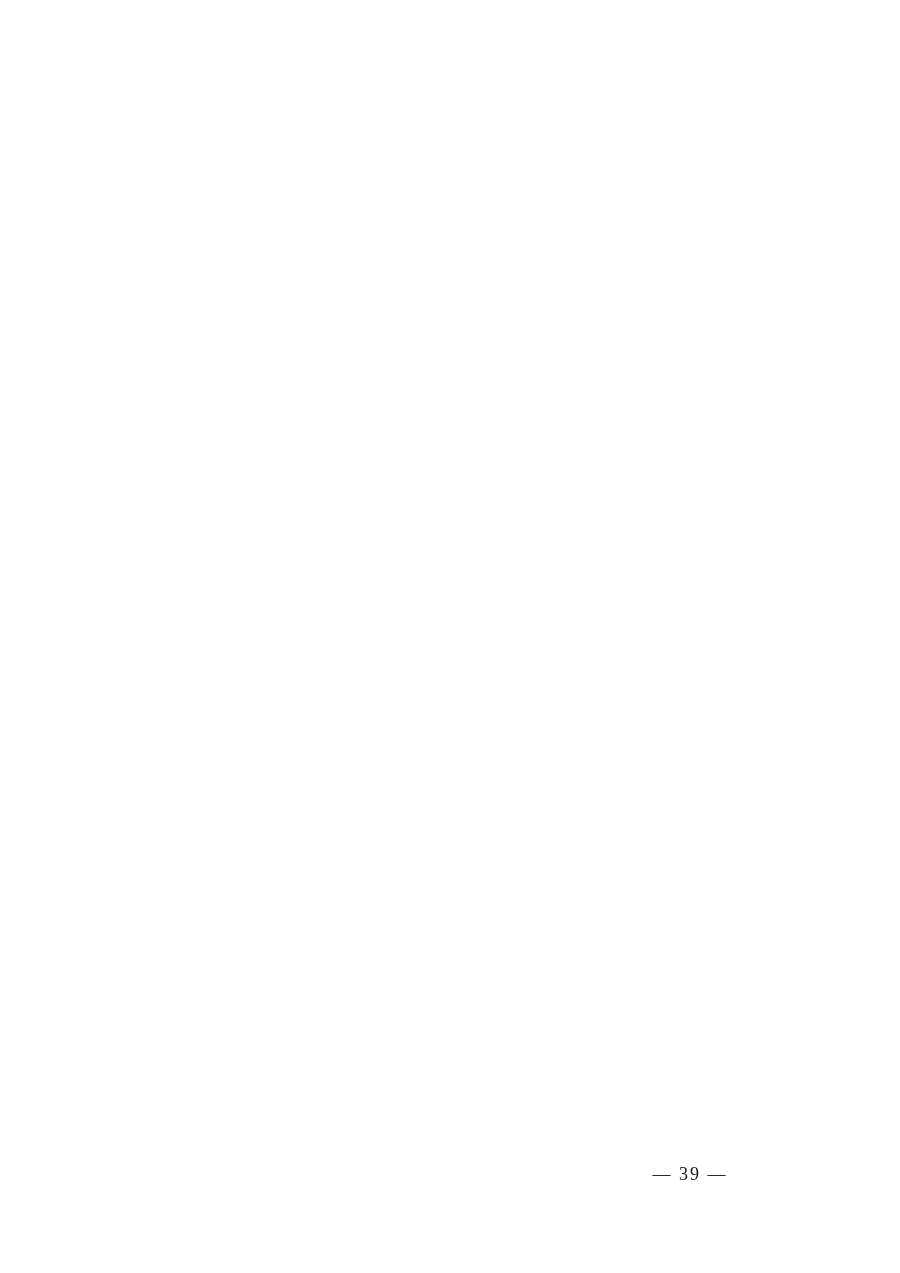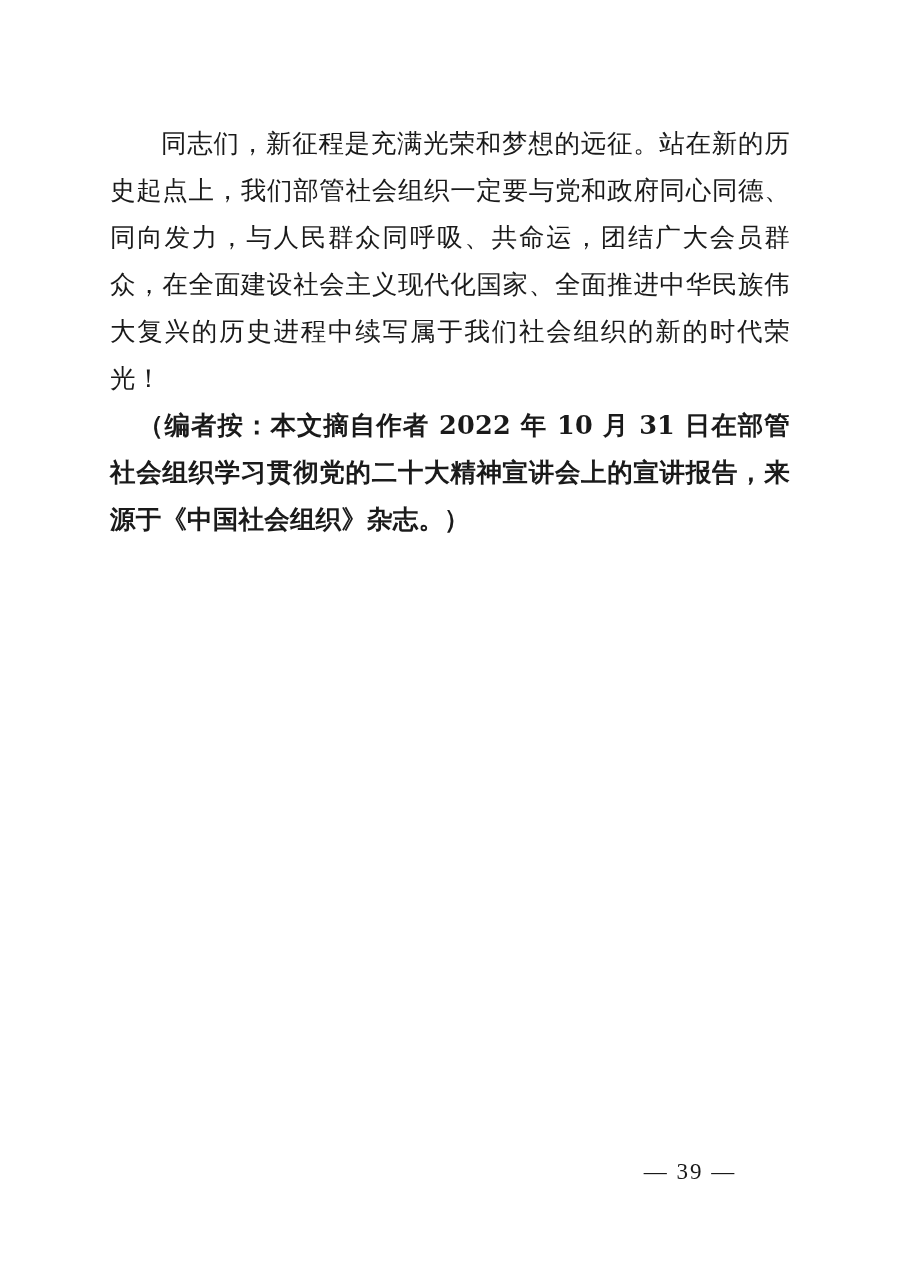--- a/index.html
+++ b/index.html
@@ -39,35 +39,31 @@
     font-family: "DejaVu Serif", "Liberation Serif", serif;
     font-weight: 600;
     text-indent: 1.1em;
   }
   .page-number {
     position: absolute;
     left: 0;
     right: 0;
     bottom: 88px;
     text-align: center;
-    font-size: 23px;
+    font-size: 18px;
     font-family: "Liberation Serif", serif;
     color: #1a1a1a;
     letter-spacing: 2px;
     padding-right: 0;
   }
   .page-number .inner {
     display: inline-block;
     margin-left: 480px;
   }
 </style>
 </head>
 <body>
 
 <div class="page">
-  <div class="body-text">
-    <p class="para">同志们，新征程是充满光荣和梦想的远征。站在新的历史起点上，我们部管社会组织一定要与党和政府同心同德、同向发力，与人民群众同呼吸、共命运，团结广大会员群众，在全面建设社会主义现代化国家、全面推进中华民族伟大复兴的历史进程中续写属于我们社会组织的新的时代荣光！</p>
-    <p class="para note">（编者按：本文摘自作者 2022 年 10 月 31 日在部管社会组织学习贯彻党的二十大精神宣讲会上的宣讲报告，来源于《中国社会组织》杂志。）</p>
-  </div>
   <div class="page-number">
     <span class="inner">— 39 —</span>
   </div>
 </div>
 
 </body></html>

